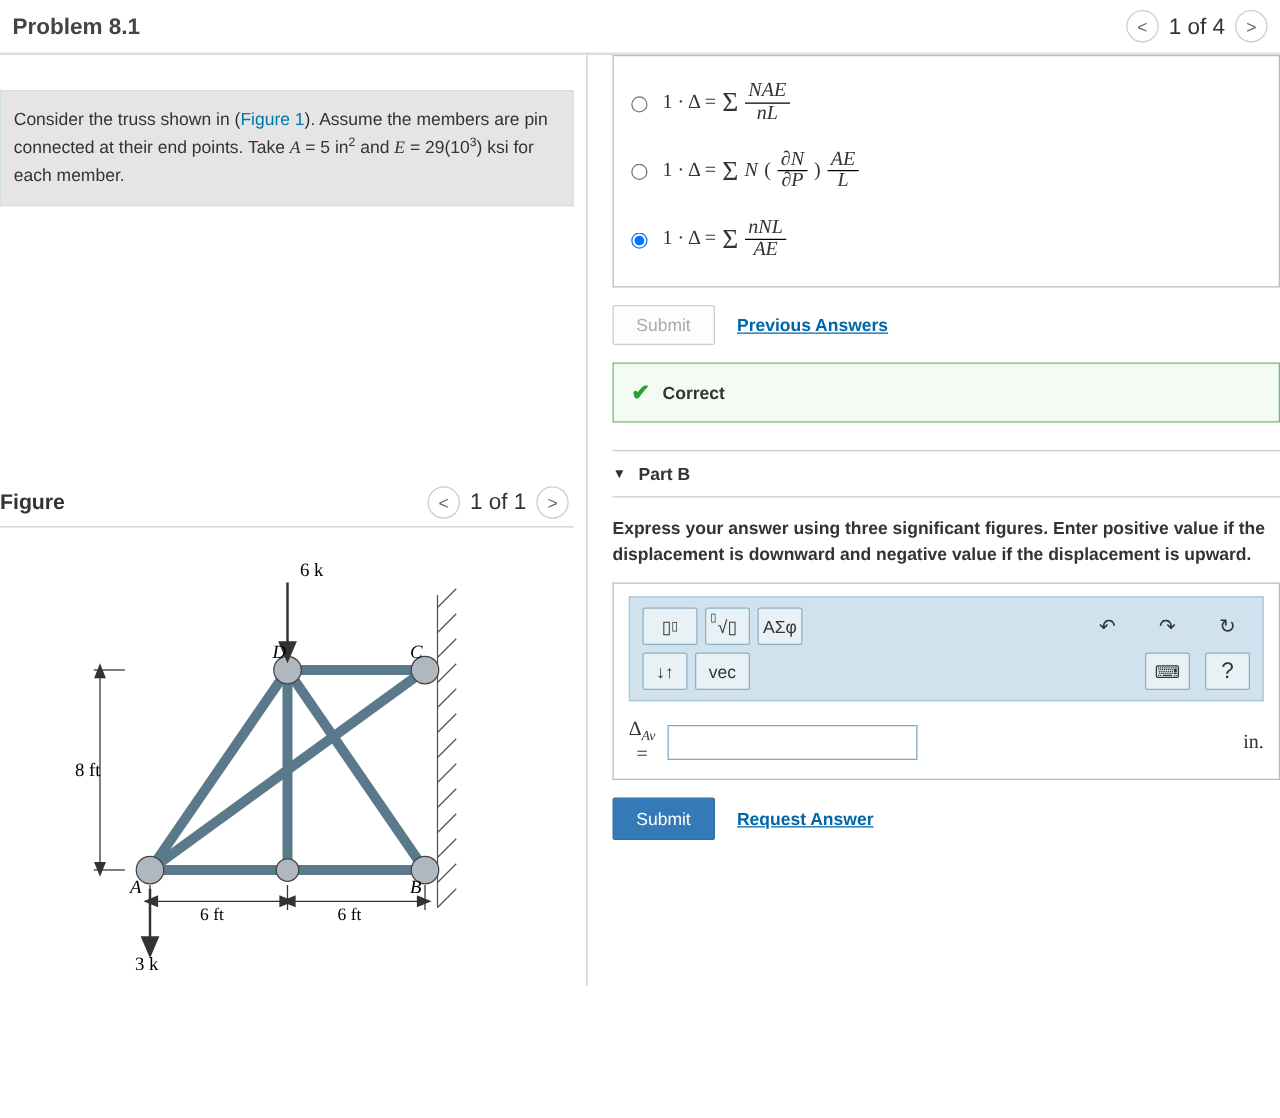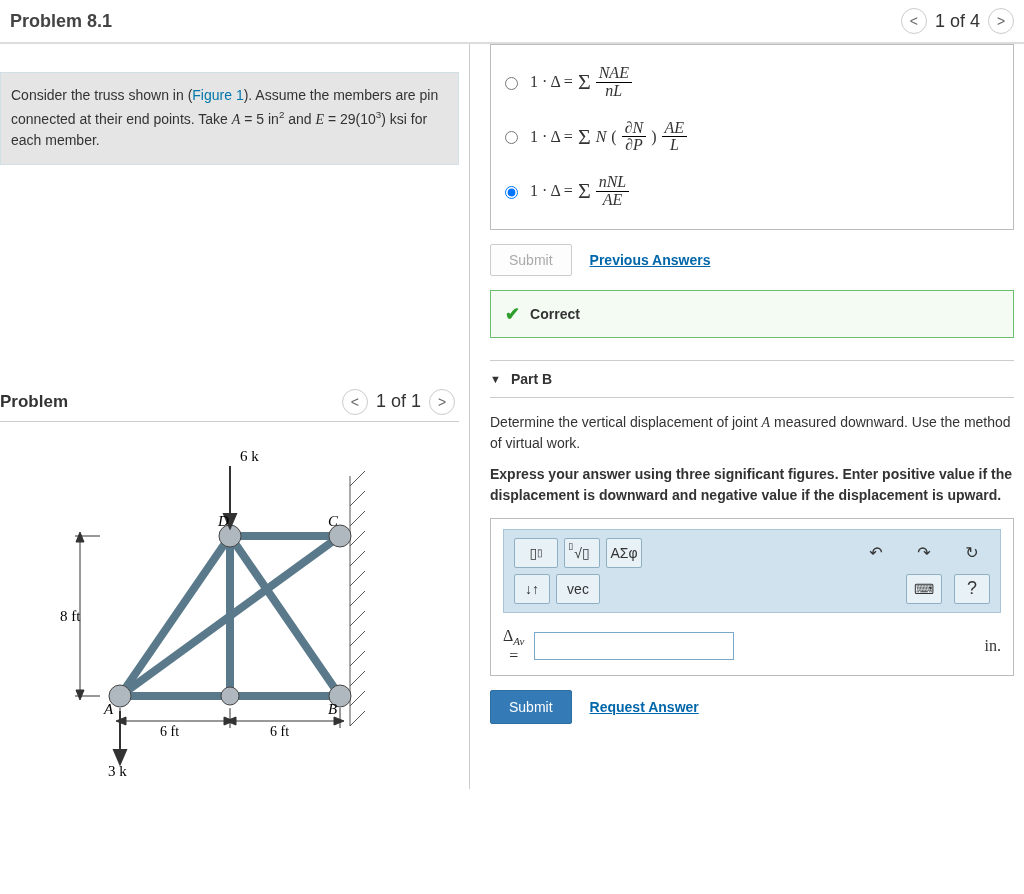--- a/index.html
+++ b/index.html
@@ -4,21 +4,21 @@
 <style>
 * { box-sizing: border-box; margin: 0; padding: 0; }
 body { font-family: Arial, Helvetica, sans-serif; font-size: 14px; color: #333; background: #fff; width: 1024px; }
 .header { display: flex; justify-content: space-between; align-items: center; padding: 8px 10px; border-bottom: 2px solid #ddd; }
 .header h1 { font-size: 18px; font-weight: bold; color: #444; }
 .pager { display: flex; align-items: center; gap: 8px; }
 .pager-btn { width: 26px; height: 26px; border: 1px solid #ccc; border-radius: 50%; background: #fff; display: flex; align-items: center; justify-content: center; color: #666; cursor: pointer; font-size: 14px; }
 .pager-text { font-size: 18px; color: #333; }
 .main { display: flex; }
 .left-col { width: 470px; border-right: 1px solid #ccc; padding: 10px 10px 10px 0; }
-.right-col { flex: 1; padding: 0 10px 10px 20px; }
+.right-col { flex: 1; padding: 0 0 10px 20px; }
 .info-box { background: #e5e5e5; border: 1px solid #d0e0e5; padding: 12px 10px; margin: 18px 0 30px 0; line-height: 1.55; color: #333; }
 .info-box .link { color: #0077aa; }
 .math { font-family: "Times New Roman", serif; font-style: italic; }
 .figure-head { display: flex; justify-content: space-between; align-items: center; padding: 4px 4px 6px 0; border-bottom: 1px solid #ccc; margin-top: 220px; }
 .figure-head h2 { font-size: 17px; font-weight: bold; color: #333; }
 .fig-pager { display: flex; align-items: center; gap: 8px; }
 .figure-img { padding: 14px 0 0 60px; }
 .radio-box { border: 1px solid #bbb; padding: 10px 14px; margin: 0 0 14px 0; }
 .radio-row { display: flex; align-items: center; gap: 12px; padding: 10px 0; font-family: "Times New Roman", serif; font-size: 16px; }
 .radio-row input { margin-top: 2px; }
@@ -66,21 +66,21 @@
   </div>
 </div>
 
 <div class="main">
   <div class="left-col">
     <div class="info-box">
       <span>Consider the truss shown in (</span><span class="link">Figure 1</span><span>). Assume the members are pin connected at their end points. Take </span><span class="math">A</span><span> = 5 in</span><span class="sup">2</span><span> and </span><span class="math">E</span><span> = 29(10</span><span class="sup">3</span><span>) ksi for each member.</span>
     </div>
 
     <div class="figure-head">
-      <h2>Problem</h2>
+      <h2>Figure</h2>
       <div class="fig-pager">
         <div class="pager-btn">&lt;</div>
         <span class="pager-text">1 of 1</span>
         <div class="pager-btn">&gt;</div>
       </div>
     </div>
 
     <div class="figure-img">
       <svg width="340" height="340" viewBox="0 0 340 340">
 
@@ -214,21 +214,20 @@
       <span class="check">✔</span>
       <b>Correct</b>
     </div>
 
     <div class="part-head">
       <span class="caret-down">▼</span>
       <b>Part B</b>
     </div>
 
     <div class="prompt">
-      <p><span>Determine the vertical displacement of joint </span><span class="math">A</span><span> measured downward. Use the method of virtual work.</span></p>
       <p><b>Express your answer using three significant figures. Enter positive value if the displacement is downward and negative value if the displacement is upward.</b></p>
     </div>
 
     <div class="answer-box">
       <div class="toolbar">
         <div class="toolbar-row">
           <div class="tb-left">
             <div class="tb-btn" style="width:44px;">▯<span style="font-size:10px;vertical-align:super;">▯</span></div>
             <div class="tb-btn">
                 <span style="position:relative;"><sup style="font-size:9px;position:absolute;left:-6px;top:-4px;">▯</sup>√▯</span>

